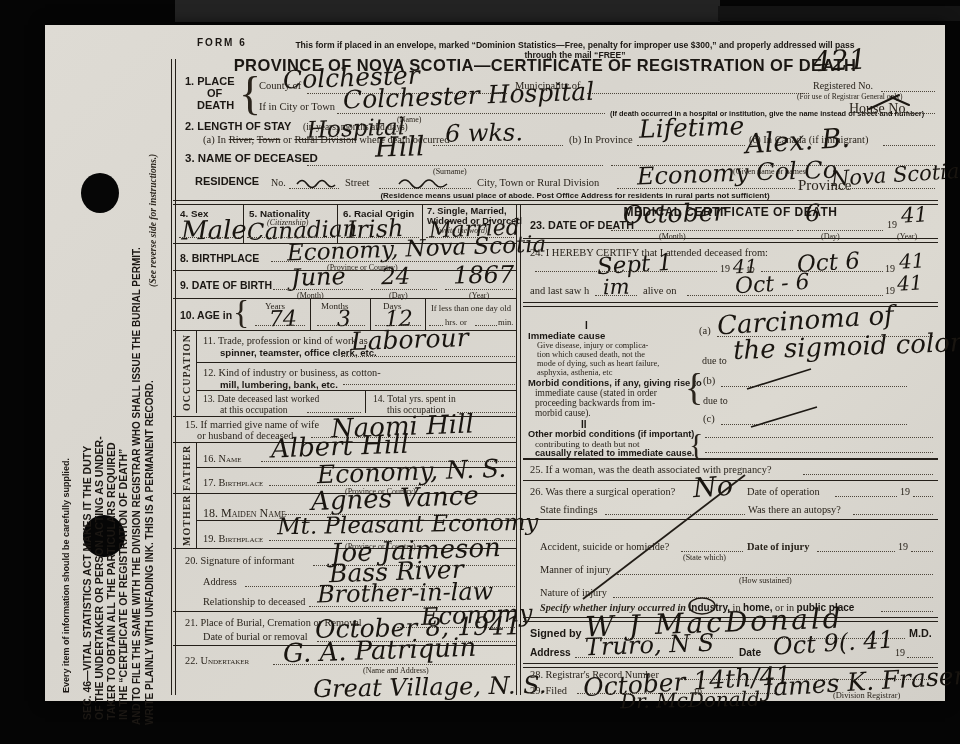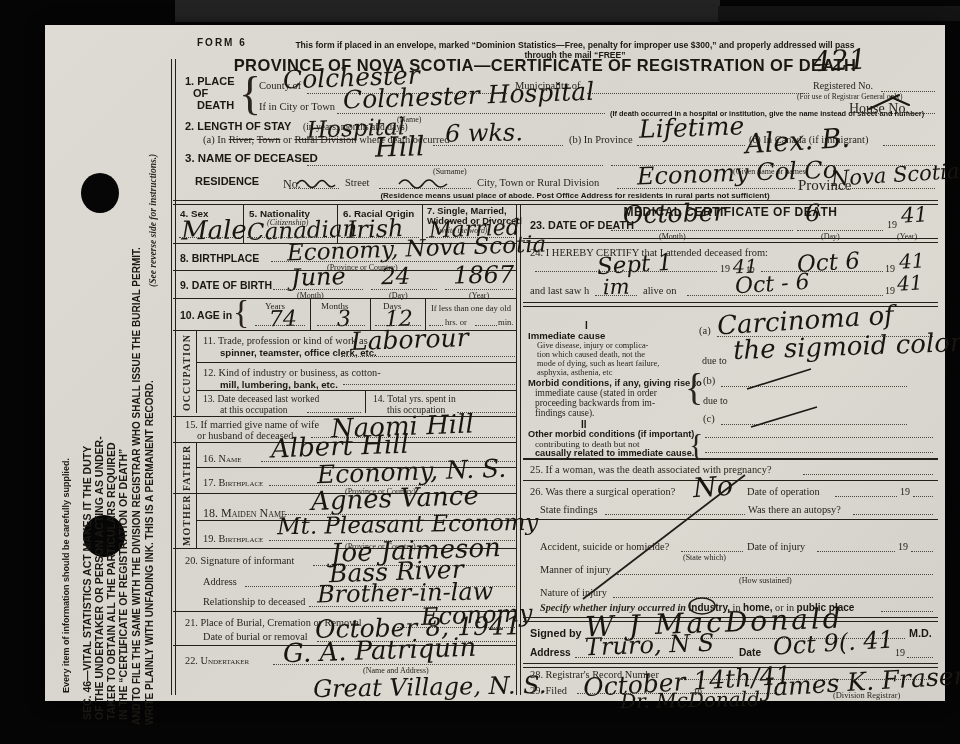--- a/index.html
+++ b/index.html
@@ -46,21 +46,21 @@
     <div class="ab sf" style="left:78px;top:616px;font-size:13px;">1</div>
 
     <div class="ab dblv" style="left:126px;top:34px;height:636px;"></div>
 
     <div class="ab bs" style="left:152px;top:12px;font-size:10px;letter-spacing:2px;">FORM 6</div>
     <div class="ab bs" style="left:240px;top:15px;width:580px;font-size:8.6px;text-align:center;">This form if placed in an envelope, marked “Dominion Statistics—Free, penalty for improper use $300,” and properly addressed will pass through the mail “FREE”</div>
     <div class="ab bs" style="left:180px;top:31px;width:640px;font-size:16.5px;text-align:center;letter-spacing:.4px;">PROVINCE OF NOVA SCOTIA—CERTIFICATE OF REGISTRATION OF DEATH</div>
     <div class="ab hw r2" style="left:768px;top:22px;font-size:28px;">421</div>
 
     <div class="ab bs" style="left:140px;top:50px;font-size:11px;"><span>1.</span> <span>PLACE</span></div>
-    <div class="ab bs" style="left:148px;top:62px;font-size:11px;">OF</div>
+    <div class="ab bs" style="left:162px;top:62px;font-size:11px;">OF</div>
     <div class="ab bs" style="left:152px;top:74px;font-size:11px;">DEATH</div>
     <div class="ab sf" style="left:194px;top:42px;font-size:46px;font-weight:200;">{</div>
 
     <div class="ab sf" style="left:214px;top:55px;font-size:10.5px;">County of</div>
     <div class="ab hw r1" style="left:238px;top:40px;font-size:25px;">Colchester</div>
     <div class="ab dot" style="left:262px;top:68px;width:200px;"></div>
     <div class="ab sf" style="left:470px;top:55px;font-size:10.5px;">Municipality of</div>
     <div class="ab dot" style="left:542px;top:68px;width:222px;"></div>
     <div class="ab sf" style="left:768px;top:55px;font-size:10px;">Registered No.</div>
     <div class="ab dot" style="left:836px;top:66px;width:54px;"></div>
@@ -98,21 +98,21 @@
 
     <div class="ab bs" style="left:140px;top:127px;font-size:11.5px;">3. NAME OF DECEASED</div>
     <div class="ab hw r1" style="left:330px;top:108px;font-size:27px;">Hill</div>
     <div class="ab dot" style="left:262px;top:140px;width:296px;"></div>
     <div class="ab sf" style="left:388px;top:142px;font-size:8px;">(Surname)</div>
     <div class="ab hw r2" style="left:700px;top:102px;font-size:27px;">Alex. B.</div>
     <div class="ab dot" style="left:566px;top:140px;width:324px;"></div>
     <div class="ab sf" style="left:688px;top:142px;font-size:8px;">(Given name or names)</div>
 
     <div class="ab bs" style="left:150px;top:150px;font-size:11px;">RESIDENCE</div>
-    <div class="ab sf" style="left:226px;top:152px;font-size:12px;margin-left:12px;">No.</div>
+    <div class="ab sf" style="left:226px;top:152px;font-size:10px;">No.</div>
     <div class="ab dot" style="left:244px;top:163px;width:50px;"></div>
     <svg class="ab" style="left:250px;top:150px;" width="42" height="14">
         <path d="M2 9 q5 -7 10 0 q5 7 10 0 q5 -7 10 0 q4 5 8 1" stroke="#1c1813" stroke-width="1.6" fill="none"></path>
       </svg>
     <div class="ab sf" style="left:300px;top:152px;font-size:10.5px;">Street</div>
     <div class="ab dot" style="left:334px;top:163px;width:92px;"></div>
     <svg class="ab" style="left:352px;top:150px;" width="56 " height="14">
         <path d="M2 9 q6 -8 12 0 q6 8 12 0 q6 -8 12 0 q5 6 12 0" stroke="#1c1813" stroke-width="1.6" fill="none"></path>
       </svg>
     <div class="ab sf" style="left:432px;top:152px;font-size:10.5px;">City, Town or Rural Division</div>
@@ -301,21 +301,21 @@
     <div class="ab sf" style="left:492px;top:334px;font-size:8.4px;">mode of dying, such as heart failure,</div>
     <div class="ab sf" style="left:492px;top:343px;font-size:8.4px;">asphyxia, asthenia, etc</div>
     <div class="ab sf" style="left:654px;top:300px;font-size:10.5px;">(a)</div>
     <div class="ab dot" style="left:672px;top:311px;width:216px;"></div>
     <div class="ab hw r2" style="left:672px;top:282px;font-size:26px;">Carcinoma of</div>
     <div class="ab hw r1" style="left:688px;top:308px;font-size:26px;">the sigmoid colon</div>
     <div class="ab sf" style="left:657px;top:330px;font-size:10px;">due to</div>
     <div class="ab bs" style="left:483px;top:352px;font-size:9.4px;">Morbid conditions, if any, giving rise to</div>
     <div class="ab sf" style="left:490px;top:363px;font-size:9.4px;">immediate cause (stated in order</div>
     <div class="ab sf" style="left:490px;top:373px;font-size:9.4px;">proceeding backwards from im-</div>
-    <div class="ab sf" style="left:490px;top:383px;font-size:9.4px;">findings cause).</div>
+    <div class="ab sf" style="left:490px;top:383px;font-size:9.4px;">morbid cause).</div>
     <div class="ab sf" style="left:640px;top:340px;font-size:38px;font-weight:200;">{</div>
     <div class="ab sf" style="left:658px;top:350px;font-size:10.5px;">(b)</div>
     <div class="ab dot" style="left:676px;top:361px;width:186px;"></div>
     <svg class="ab" style="left:700px;top:340px;" width="70" height="26">
         <line x1="2" y1="24" x2="66" y2="4" stroke="#1c1813" stroke-width="1.6"></line>
       </svg>
     <div class="ab sf" style="left:658px;top:370px;font-size:10px;">due to</div>
     <div class="ab sf" style="left:658px;top:388px;font-size:10.5px;">(c)</div>
     <div class="ab dot" style="left:676px;top:399px;width:186px;"></div>
     <svg class="ab" style="left:704px;top:378px;" width="72" height="26">
@@ -342,21 +342,21 @@
     <div class="ab dot" style="left:868px;top:471px;width:20px;"></div>
     <div class="ab sf" style="left:495px;top:479px;font-size:10.4px;">State findings</div>
     <div class="ab dot" style="left:560px;top:489px;width:140px;"></div>
     <div class="ab sf" style="left:703px;top:479px;font-size:10.4px;">Was there an autopsy?</div>
     <div class="ab dot" style="left:808px;top:489px;width:80px;"></div>
     <div class="ab hl" style="left:478px;top:494px;width:415px;"></div>
 
     <div class="ab sf" style="left:495px;top:516px;font-size:10.4px;">Accident, suicide or homicide?</div>
     <div class="ab dot" style="left:636px;top:526px;width:62px;"></div>
     <div class="ab sf" style="left:638px;top:528px;font-size:8px;">(State which)</div>
-    <div class="ab sf" style="left:702px;top:516px;font-size:10.4px;">Date of injury</div>
+    <div class="ab sf" style="left:702px;top:516px;font-size:10.4px;font-weight:bold;">Date of injury</div>
     <div class="ab dot" style="left:772px;top:526px;width:78px;"></div>
     <div class="ab sf" style="left:853px;top:516px;font-size:10px;">19</div>
     <div class="ab dot" style="left:866px;top:526px;width:22px;"></div>
     <div class="ab sf" style="left:495px;top:539px;font-size:10.4px;">Manner of injury</div>
     <div class="ab dot" style="left:572px;top:549px;width:316px;"></div>
     <div class="ab sf" style="left:694px;top:551px;font-size:8px;">(How sustained)</div>
     <div class="ab sf" style="left:495px;top:562px;font-size:10.4px;">Nature of injury</div>
     <div class="ab dot" style="left:568px;top:572px;width:320px;"></div>
     <div class="ab nw" style="left:495px;top:577px;font-size:10.2px;position:absolute;">
       <span class="sf" style="font-style:italic;font-weight:bold;">Specify whether injury occurred in</span>

